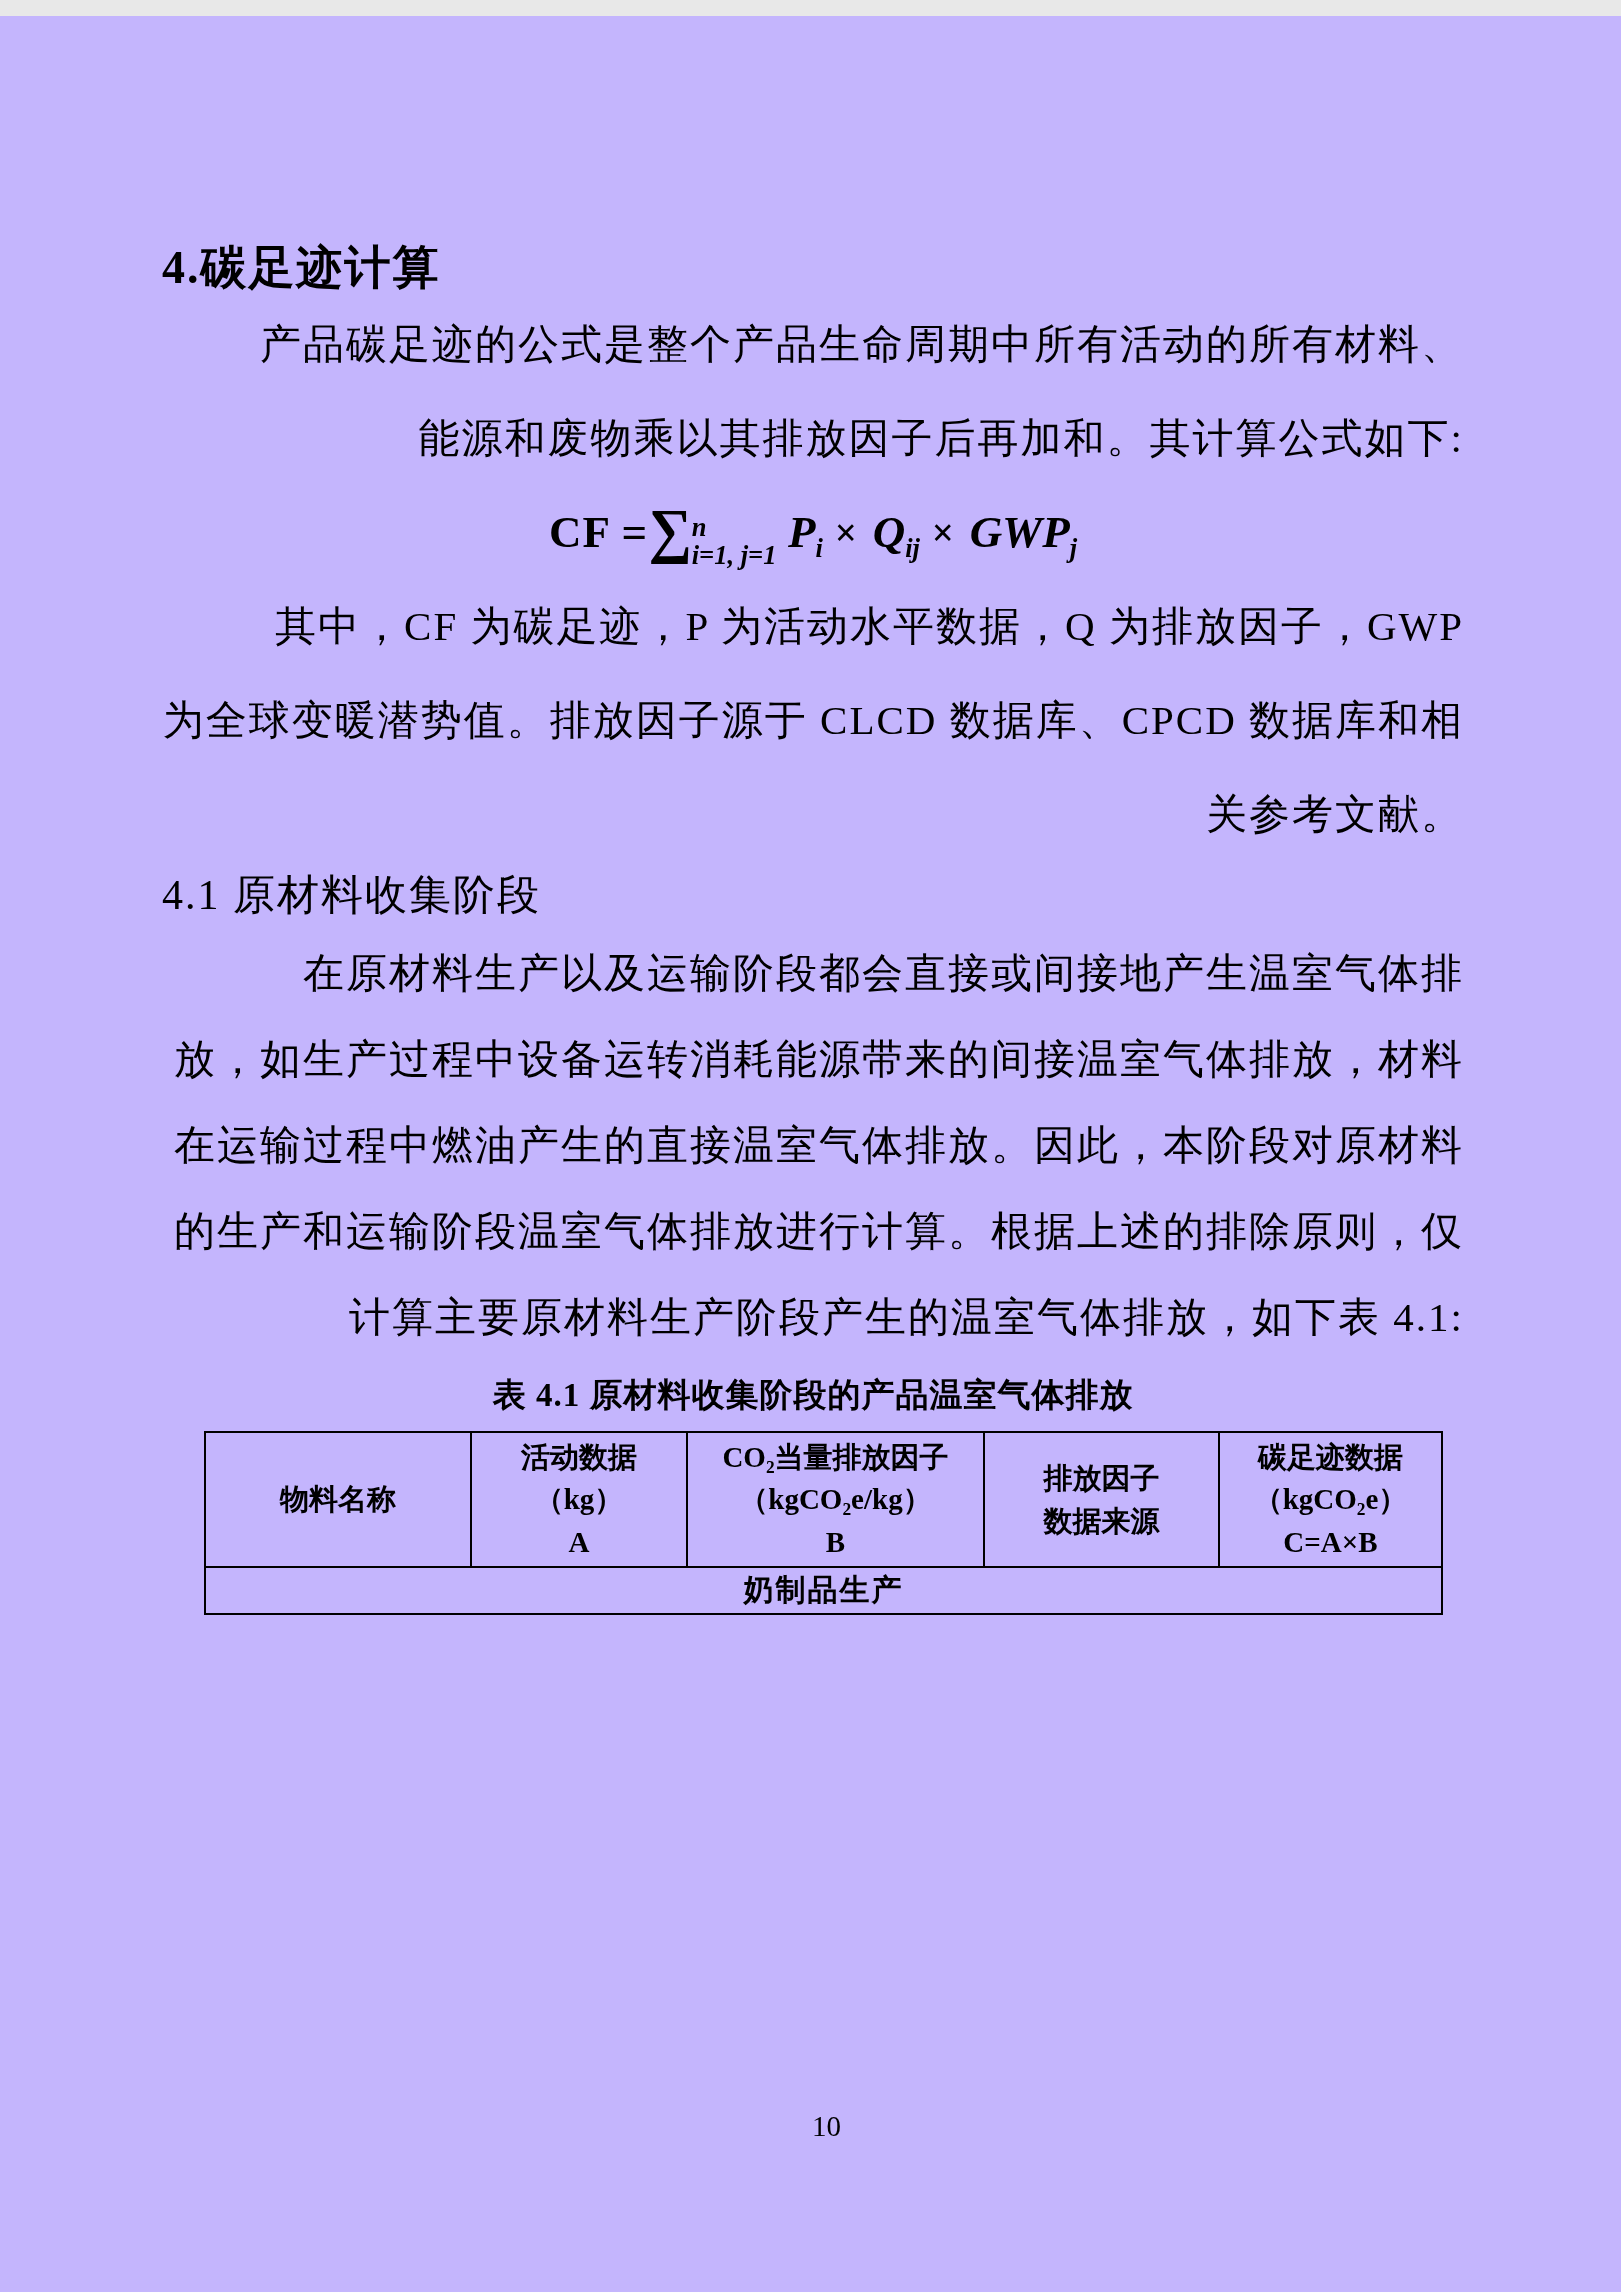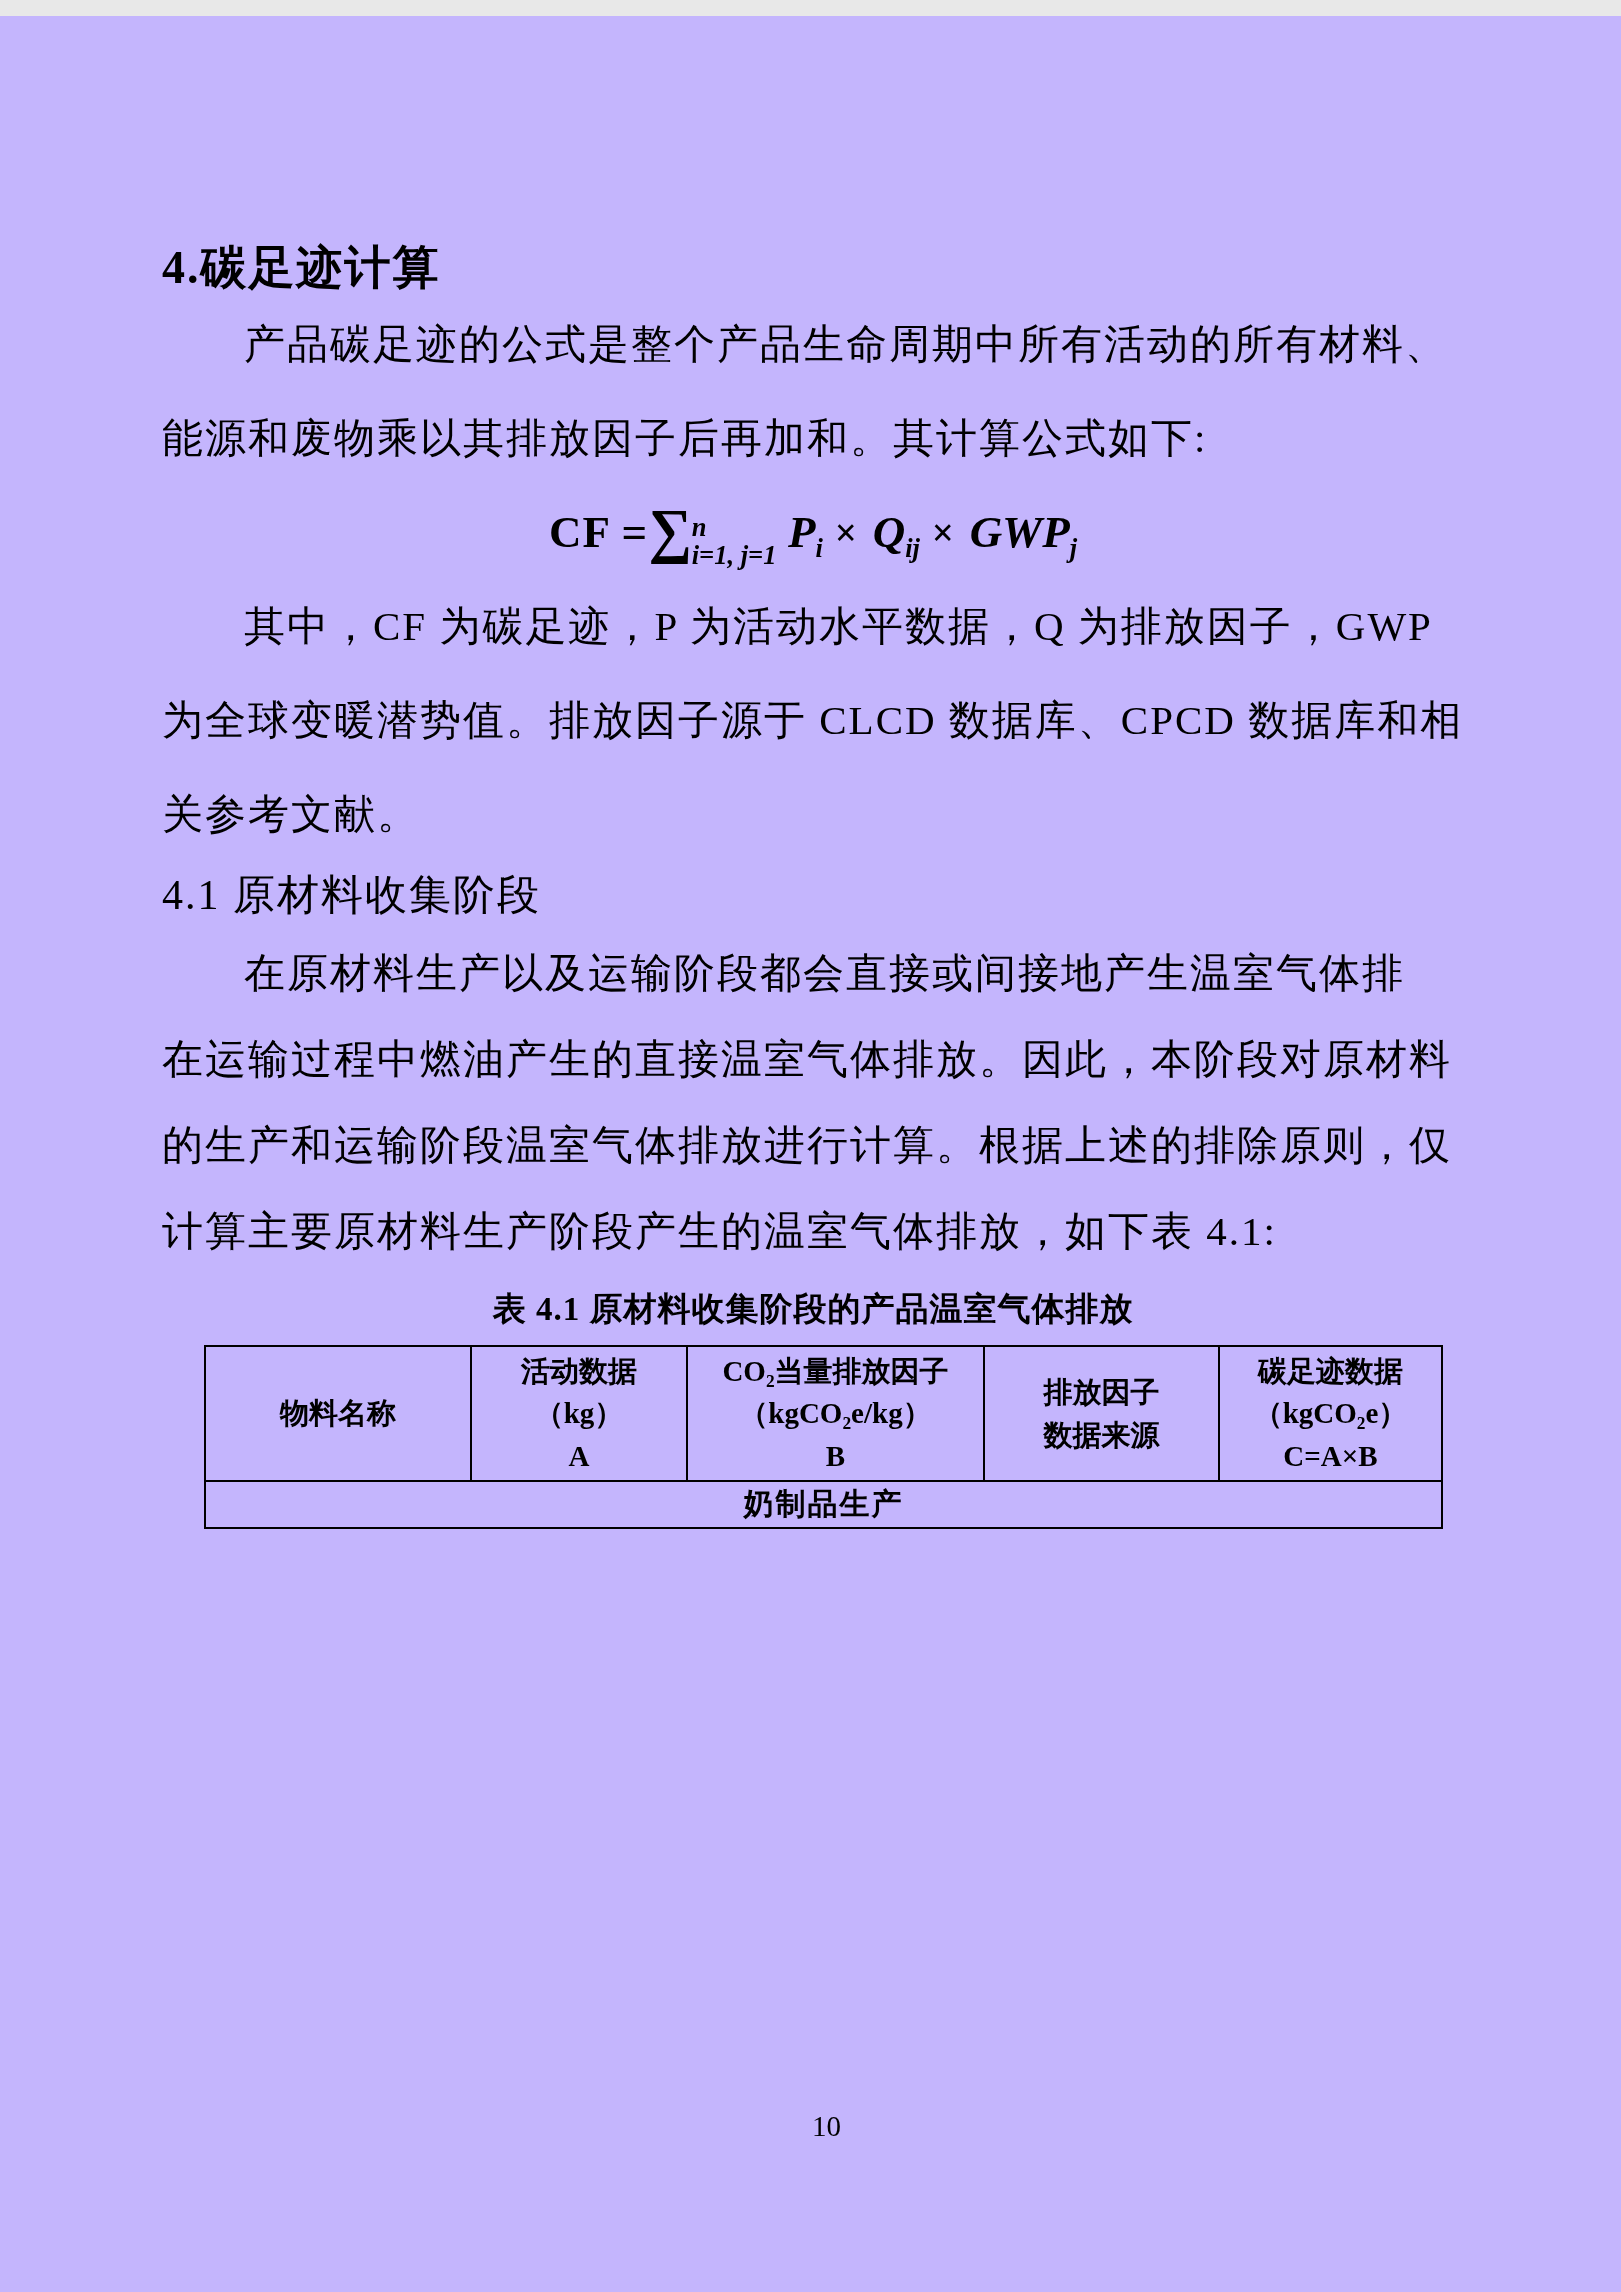--- a/index.html
+++ b/index.html
@@ -22,20 +22,21 @@
     font-weight: bold;
     line-height: 59px;
     letter-spacing: 2px;
   }
 
   .body-line {
     font-size: 41px;
     line-height: 94px;
     letter-spacing: 2px;
     white-space: nowrap;
+    text-align: right;
   }
   .p3 .body-line { line-height: 86px; }
   .indent { text-indent: 2em; }
 
   .formula-row {
     height: 94px;
     display: flex;
     align-items: center;
     justify-content: center;
     font-weight: bold;
@@ -147,20 +148,21 @@
     <div class="para p2">
       <div class="body-line indent">其中，CF 为碳足迹，P 为活动水平数据，Q 为排放因子，GWP</div>
       <div class="body-line">为全球变暖潜势值。排放因子源于 CLCD 数据库、CPCD 数据库和相</div>
       <div class="body-line">关参考文献。</div>
     </div>
 
     <div class="subsection-title">4.1 原材料收集阶段</div>
 
     <div class="para p3">
       <div class="body-line indent">在原材料生产以及运输阶段都会直接或间接地产生温室气体排</div>
+      <div class="body-line">放，如生产过程中设备运转消耗能源带来的间接温室气体排放，材料</div>
       <div class="body-line">在运输过程中燃油产生的直接温室气体排放。因此，本阶段对原材料</div>
       <div class="body-line">的生产和运输阶段温室气体排放进行计算。根据上述的排除原则，仅</div>
       <div class="body-line">计算主要原材料生产阶段产生的温室气体排放，如下表 4.1:</div>
     </div>
 
     <div class="table-caption">表 4.1 原材料收集阶段的产品温室气体排放</div>
 
     <table class="material-table">
       <colgroup>
         <col style="width:266px">

